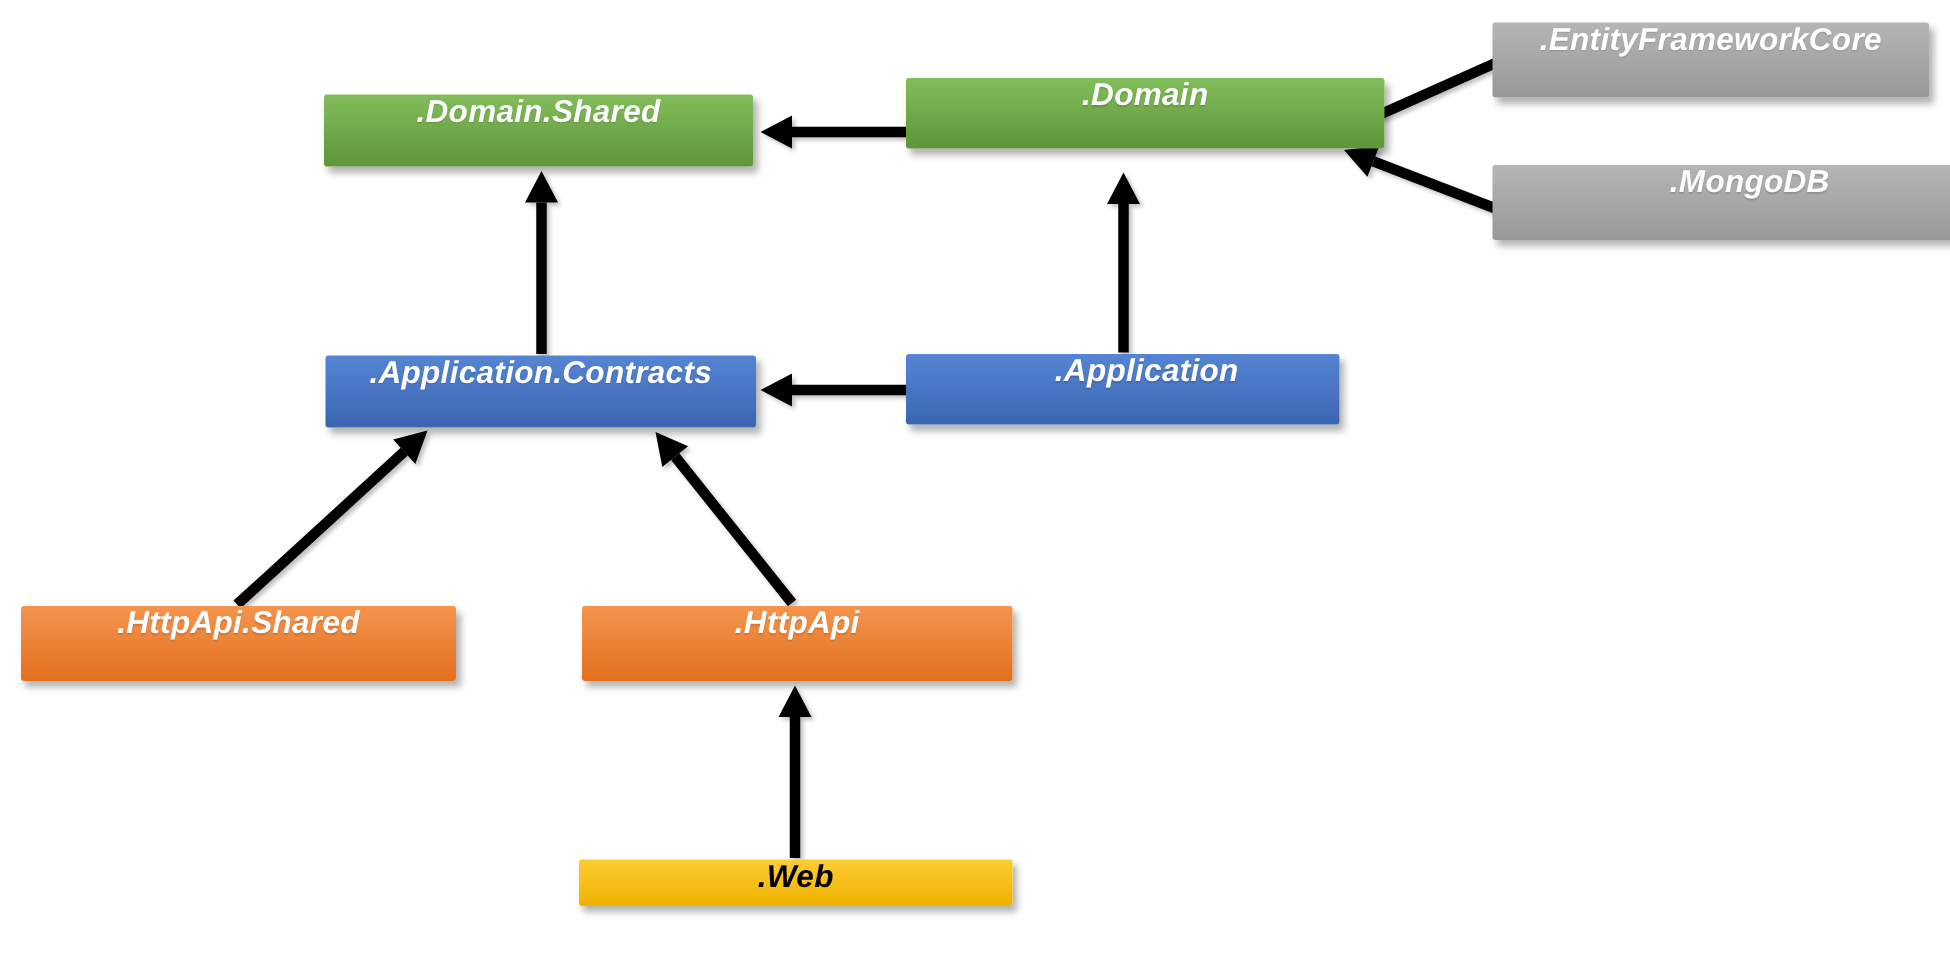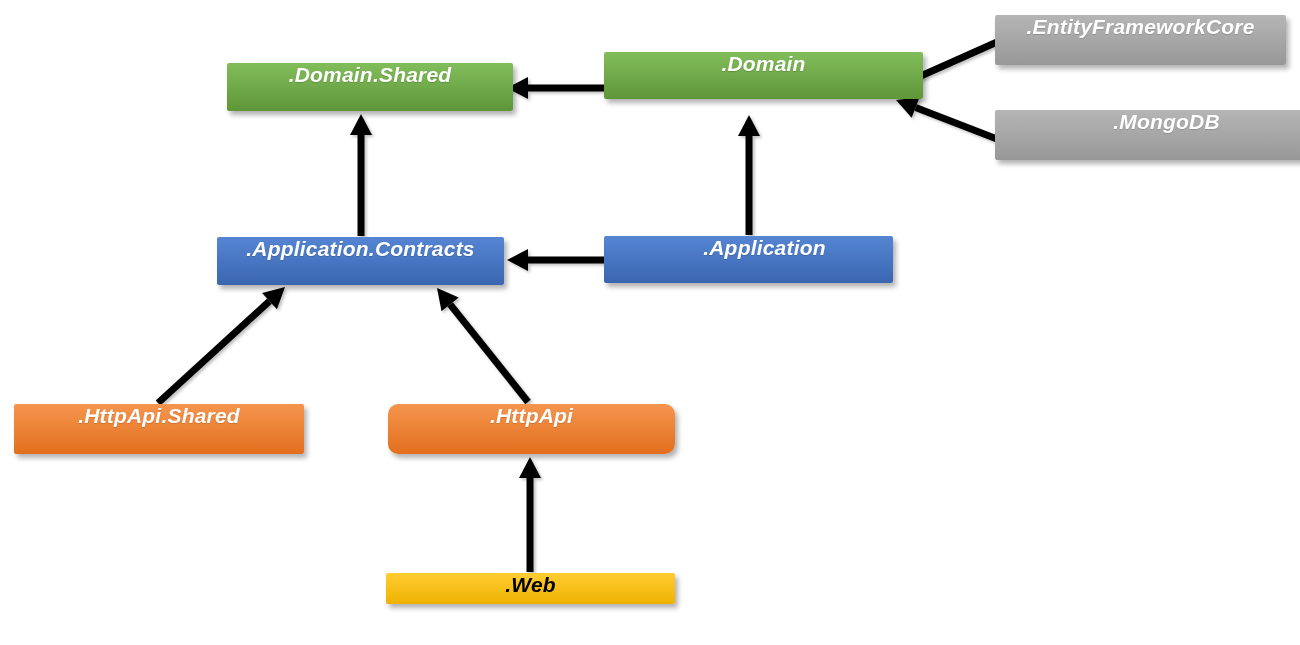--- a/index.html
+++ b/index.html
@@ -76,40 +76,40 @@
       </g>
       <g>
         <line x1="528" y1="402" x2="450.1010314821585" y2="304.4122811974293" stroke="#000000" stroke-width="7"></line>
         <polygon points="437,288 458.69794068081194,297.5498361353463 441.504122283505,311.2747262595123" fill="#000000"></polygon>
       </g>
       <g>
         <line x1="530" y1="572" x2="530" y2="478" stroke="#000000" stroke-width="7"></line>
         <polygon points="530,457 541,478 519,478" fill="#000000"></polygon>
       </g>
     </svg>
-<div class="node" style="left: 227px; top: 63px; width: 286px; height: 48px; background: linear-gradient(rgb(130, 189, 91), rgb(94, 150, 56));">
+<div class="node" style="left: 216px; top: 63px; width: 286px; height: 48px; background: linear-gradient(rgb(130, 189, 91), rgb(94, 150, 56));">
       <span class="label" style="color: rgb(255, 255, 255);">.Domain.Shared</span>
     </div>
     <div class="node" style="left: 604px; top: 52px; width: 319px; height: 47px; background: linear-gradient(rgb(130, 189, 91), rgb(94, 150, 56));">
       <span class="label" style="color: rgb(255, 255, 255);">.Domain</span>
     </div>
     <div class="node" style="left: 995px; top: 15px; width: 291px; height: 50px; background: linear-gradient(rgb(181, 181, 181), rgb(152, 152, 152));">
       <span class="label" style="color: rgb(255, 255, 255);">.EntityFrameworkCore</span>
     </div>
     <div class="node" style="left: 995px; top: 110px; width: 343px; height: 50px; background: linear-gradient(rgb(181, 181, 181), rgb(152, 152, 152));">
       <span class="label" style="color: rgb(255, 255, 255);">.MongoDB</span>
     </div>
     <div class="node" style="left: 217px; top: 237px; width: 287px; height: 48px; background: linear-gradient(rgb(85, 133, 211), rgb(58, 102, 176));">
       <span class="label" style="color: rgb(255, 255, 255);">.Application.Contracts</span>
     </div>
     <div class="node" style="left: 604px; top: 236px; width: 289px; height: 47px; background: linear-gradient(rgb(85, 133, 211), rgb(58, 102, 176)); padding-left: 32px;">
       <span class="label" style="color: rgb(255, 255, 255);">.Application</span>
     </div>
     <div class="node" style="left: 14px; top: 404px; width: 290px; height: 50px; background: linear-gradient(rgb(245, 149, 78), rgb(226, 111, 29));">
       <span class="label" style="color: rgb(255, 255, 255);">.HttpApi.Shared</span>
     </div>
-    <div class="node" style="left: 388px; top: 404px; width: 287px; height: 50px; background: linear-gradient(rgb(245, 149, 78), rgb(226, 111, 29)); border-radius: 10px;">
+    <div class="node" style="left: 388px; top: 404px; width: 287px; height: 50px; background: linear-gradient(rgb(245, 149, 78), rgb(226, 111, 29));">
       <span class="label" style="color: rgb(255, 255, 255);">.HttpApi</span>
     </div>
     <div class="node" style="left: 386px; top: 573px; width: 289px; height: 31px; background: linear-gradient(rgb(255, 204, 51), rgb(238, 178, 0));">
       <span class="label" style="color: rgb(0, 0, 0); text-shadow: none;">.Web</span>
     </div>
   </div>
 
 </body></html>

